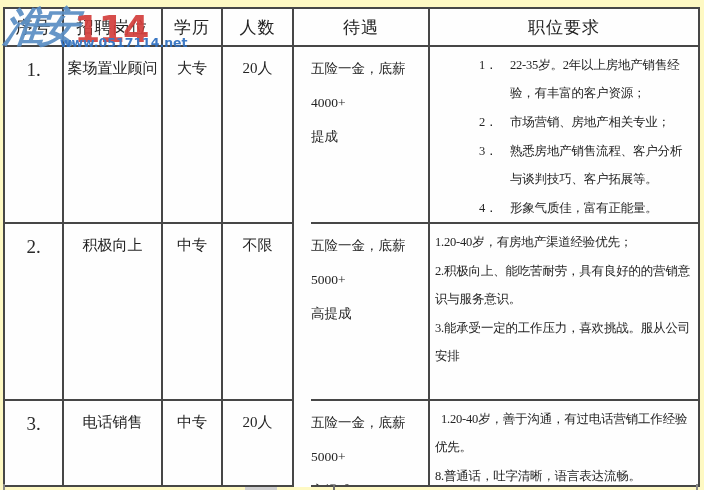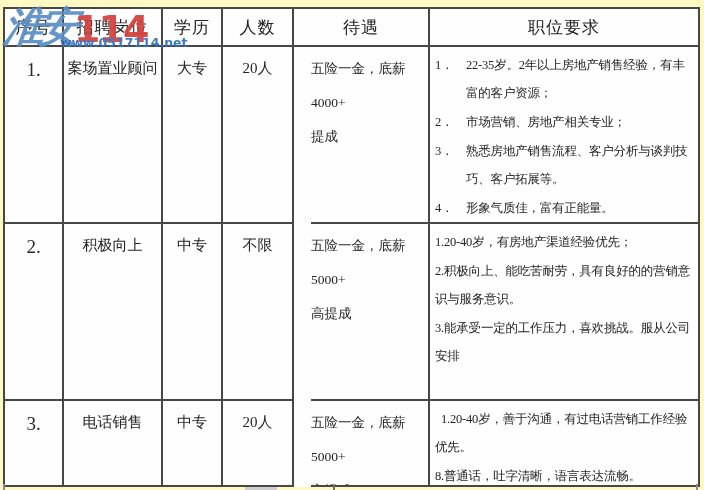--- a/index.html
+++ b/index.html
@@ -21,21 +21,21 @@
     box-sizing:border-box; overflow:hidden;
   }
   .hcell { display:flex; align-items:center; justify-content:center;
            font-size:17px; letter-spacing:1px; color:#242424; }
   .ncell { text-align:center; padding-top:12px; font-size:19px; color:#2a2a2a; }
   .ccell { text-align:center; padding-top:12px; font-size:15px; color:#242424; }
   .scell { text-align:left; padding-top:5px; font-size:13.5px; line-height:34px; color:#242424;margin-left:17px; }
   .qcell { padding:4px 4px 0 5px; font-size:12.5px; line-height:28px; color:#242424;
            letter-spacing:-0.2px; }
   .req-item { margin-bottom:1px; }
-  .hang .req-item { padding-left:31px; }
+  .hang .req-item { padding-left:31px;margin-left:44px; }
   .hang .req-marker { display:inline-block; width:31px; margin-left:-31px; }
   .ind6 { text-indent:6px; }
   
   #wm { position:absolute; left:4px; top:2px; width:185px; height:54px;
         z-index:5; opacity:0.93; pointer-events:none;
         font-family:"DejaVu Sans","Liberation Sans",sans-serif; }
   .wm-cn { position:absolute; left:0px; top:-2px; font-size:41px; font-weight:bold;
            font-style:italic; color:#5b8fc4; letter-spacing:-7px;
            font-family:"DejaVu Serif",serif; transform:skewX(-6deg); }
   .wm-114 { position:absolute; left:70px; top:8px; font-size:38px; font-weight:bold;

